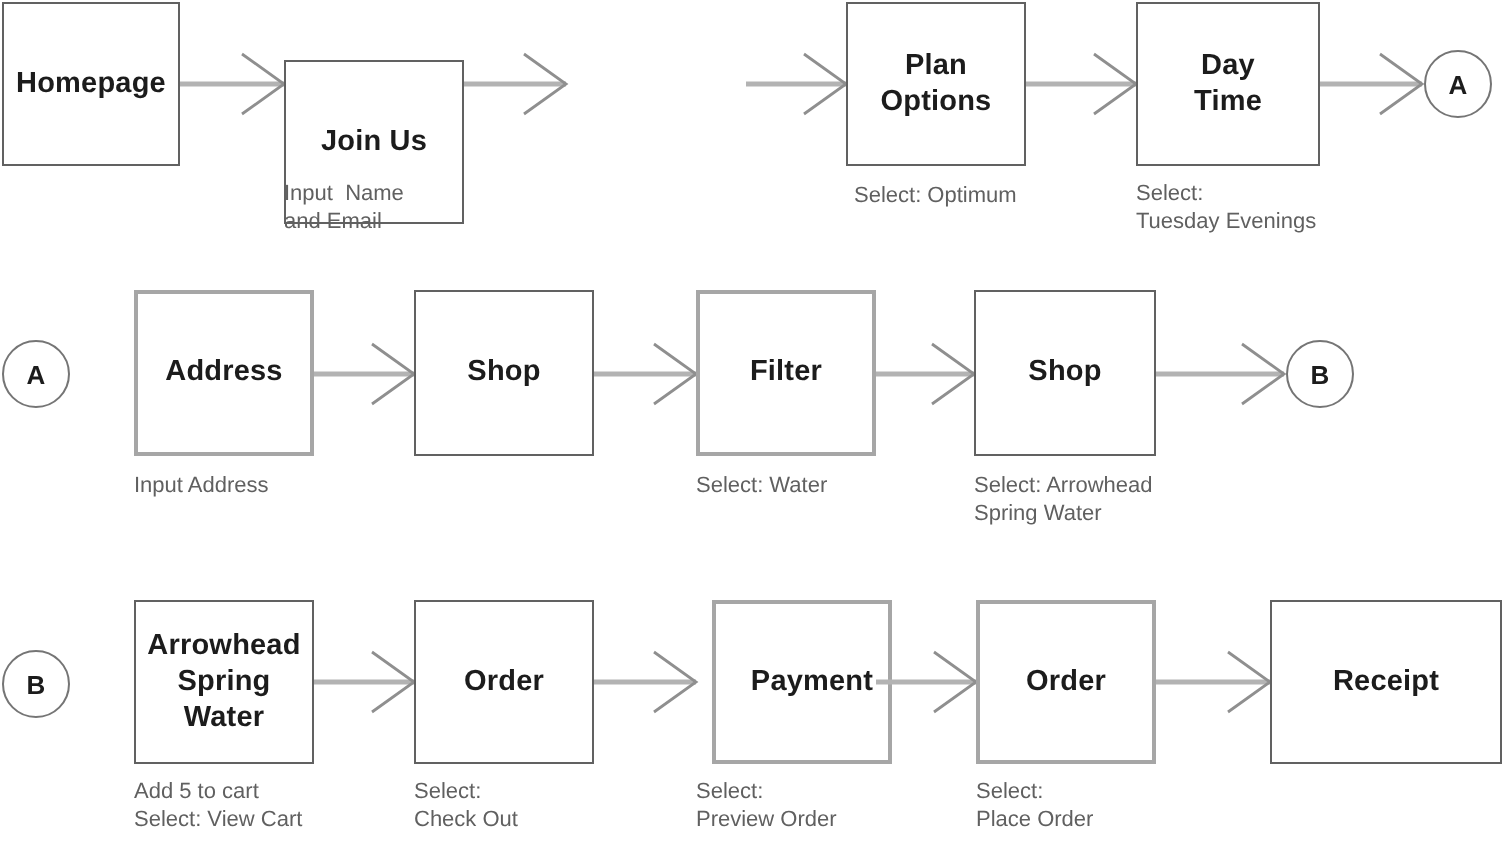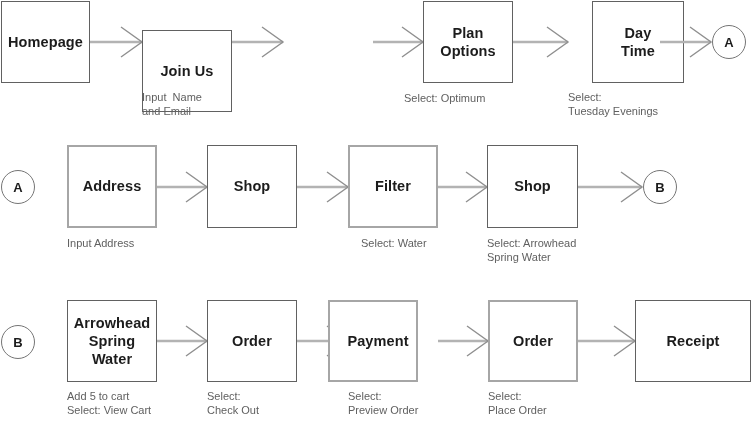--- a/index.html
+++ b/index.html
@@ -98,35 +98,35 @@
     <polyline class="head" points="29,3 50,18 29,33"></polyline>
   </svg>
   <div class="box" style="left:423px; top:1px; width:90px; height:82px;">
     <span class="label">Plan
 Options</span>
   </div>
   <svg class="arrow" style="left:513px; top:24px;" width="56" height="36">
     <line class="shaft" x1="0" y1="18" x2="55" y2="18"></line>
     <polyline class="head" points="34,3 55,18 34,33"></polyline>
   </svg>
-  <div class="box" style="left:592px; top:1px; width:92px; height:82px;">
+  <div class="box" style="left:568px; top:1px; width:92px; height:82px;">
     <span class="label">Day
 Time</span>
   </div>
   <svg class="arrow" style="left:660px; top:24px;" width="52" height="36">
     <line class="shaft" x1="0" y1="18" x2="51" y2="18"></line>
     <polyline class="head" points="30,3 51,18 30,33"></polyline>
   </svg>
   <div class="connector" style="left:712px; top:25px;">
     <span class="letter">A</span>
   </div>
 
   <div class="annotation" style="left:142px; top:90px;">Input  Name
 and Email</div>
-  <div class="annotation" style="left:404px; top:91px;">Select: Optimum</div>
+  <div class="annotation" style="left:427px; top:91px;">Select: Optimum</div>
   <div class="annotation" style="left:568px; top:90px;">Select:
 Tuesday Evenings</div>
 
   <div class="connector" style="left:1px; top:170px;">
     <span class="letter">A</span>
   </div>
   <div class="box light" style="left:67px; top:145px; width:90px; height:83px;">
     <span class="label">Address</span>
   </div>
   <svg class="arrow" style="left:157px; top:169px;" width="51" height="36">
@@ -152,21 +152,21 @@
   </div>
   <svg class="arrow" style="left:578px; top:169px;" width="65" height="36">
     <line class="shaft" x1="0" y1="18" x2="64" y2="18"></line>
     <polyline class="head" points="43,3 64,18 43,33"></polyline>
   </svg>
   <div class="connector" style="left:643px; top:170px;">
     <span class="letter">B</span>
   </div>
 
   <div class="annotation" style="left:67px; top:236px;">Input Address</div>
-  <div class="annotation" style="left:361px; top:236px;">Select: Water</div>
+  <div class="annotation" style="left:348px; top:236px;">Select: Water</div>
   <div class="annotation" style="left:487px; top:236px;">Select: Arrowhead
 Spring Water</div>
 
   <div class="connector" style="left:1px; top:325px;">
     <span class="letter">B</span>
   </div>
   <div class="box" style="left:67px; top:300px; width:90px; height:82px;">
     <span class="label">Arrowhead
 Spring Water</span>
   </div>
@@ -174,21 +174,21 @@
     <line class="shaft" x1="0" y1="18" x2="50" y2="18"></line>
     <polyline class="head" points="29,3 50,18 29,33"></polyline>
   </svg>
   <div class="box" style="left:207px; top:300px; width:90px; height:82px;">
     <span class="label">Order</span>
   </div>
   <svg class="arrow" style="left:297px; top:323px;" width="52" height="36">
     <line class="shaft" x1="0" y1="18" x2="51" y2="18"></line>
     <polyline class="head" points="30,3 51,18 30,33"></polyline>
   </svg>
-  <div class="box light" style="left:328px; top:300px; width:90px; height:82px;padding-left:10px;">
+  <div class="box light" style="left:356px; top:300px; width:90px; height:82px;padding-left:10px;">
     <span class="label">Payment</span>
   </div>
   <svg class="arrow" style="left:438px; top:323px;" width="51" height="36">
     <line class="shaft" x1="0" y1="18" x2="50" y2="18"></line>
     <polyline class="head" points="29,3 50,18 29,33"></polyline>
   </svg>
   <div class="box light" style="left:488px; top:300px; width:90px; height:82px;align-items:center;">
     <span class="label">Order</span>
   </div>
   <svg class="arrow" style="left:578px; top:323px;" width="58" height="36">

